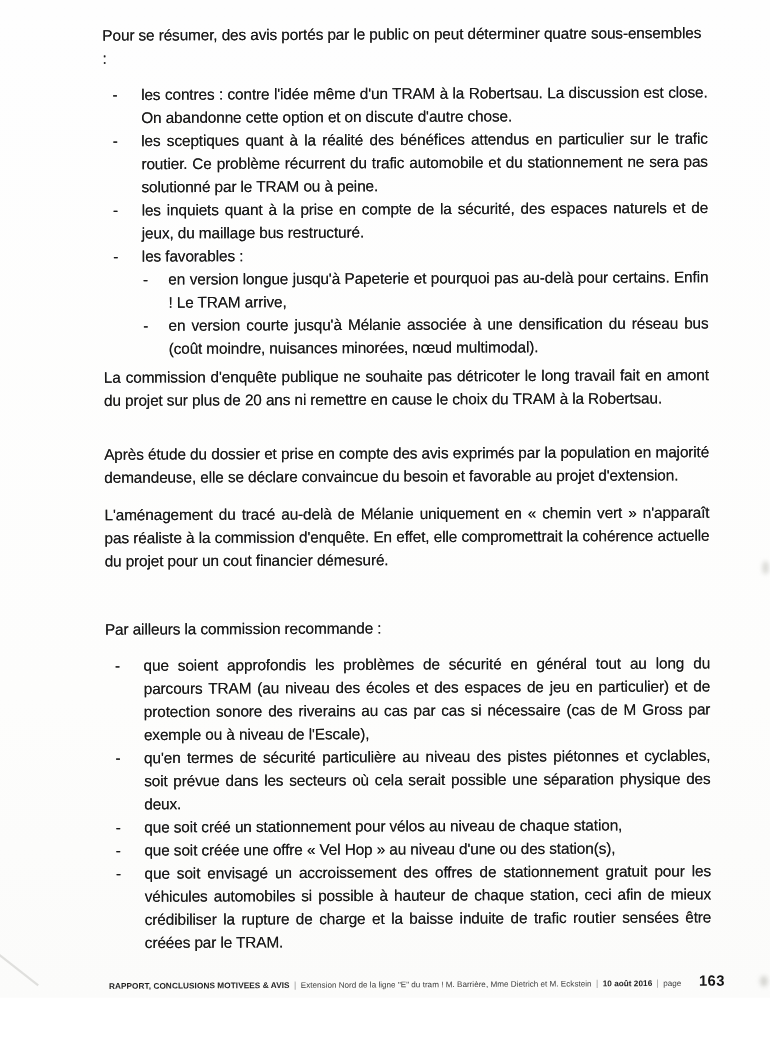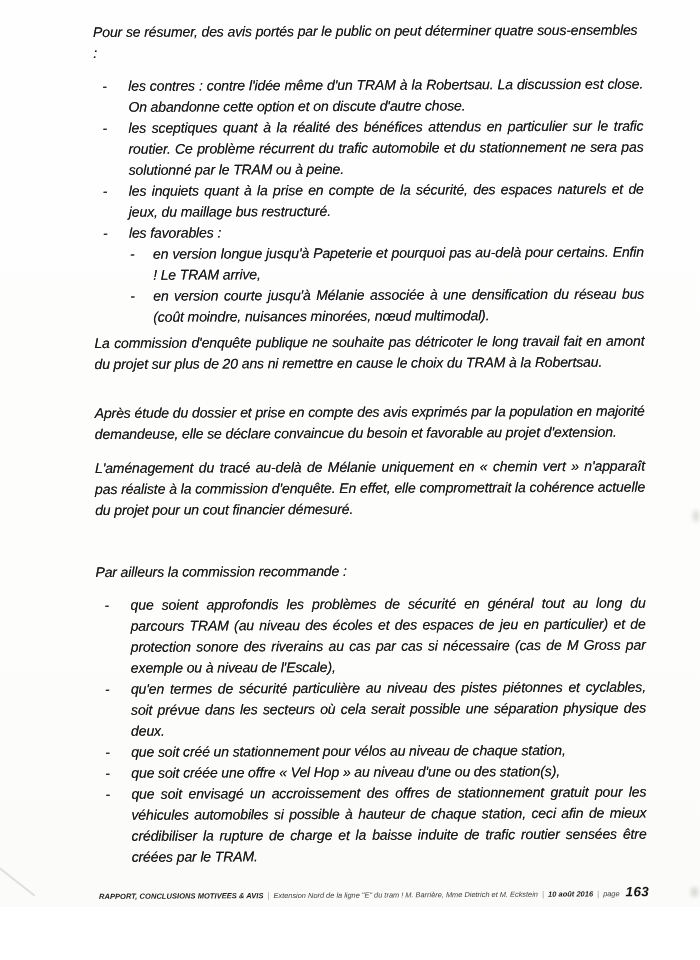--- a/index.html
+++ b/index.html
@@ -7,21 +7,20 @@
     width:700px; height:960px;
     background:#ffffff;
     font-family:"Liberation Sans", sans-serif;
   }
   .page {
     position:relative;
     width:700px; height:907px;
     background:linear-gradient(180deg,#fefefe 0%,#fdfdfc 70%,#fbfbfa 100%);
     overflow:hidden;
     color:#191919;
-    font-style:italic;
   }
   .content {
     position:absolute;
     left:93px; top:22px; width:550px;
     transform:rotate(-0.25deg);
     transform-origin:left top;
     font-size:14px;
     line-height:21px;
     letter-spacing:-0.12px;
     text-shadow:0 0 0.35px rgba(10,10,10,0.75);
@@ -52,21 +51,21 @@
     white-space:nowrap;
     transform:rotate(-0.3deg);
     transform-origin:left bottom;
     color:#2b2b2b;
   }
   .f-title { font-weight:bold; font-size:7.5px; letter-spacing:0.05px; color:#1d1d1d;text-align:center; }
   .f-sep   { color:#9a9a9a; font-size:8px; }
   .f-sub   { font-size:7.4px; color:#3c3c3c; }
   .f-date  { font-weight:bold; font-size:7.5px; color:#1d1d1d; }
   .f-page  { font-size:7.4px; color:#3c3c3c;text-align:center; }
-  .f-num   { font-weight:bold; font-size:13.5px; letter-spacing:0.3px; color:#151515; margin-left:2px; }
+  .f-num   { font-weight:bold; font-size:13.5px; letter-spacing:0.3px; color:#151515; margin-left:12px; }
 
   .artifact-line {
     position:absolute; left:-8px; bottom:26px;
     width:48px; height:1.5px; background:#c9c9c5;
     transform:rotate(38deg); opacity:0.55;
   }
   .smudge-a {
     position:absolute; right:1px; top:510px;
     width:6px; height:12px; background:#d9d9d5;
     border-radius:50%; filter:blur(2px);

